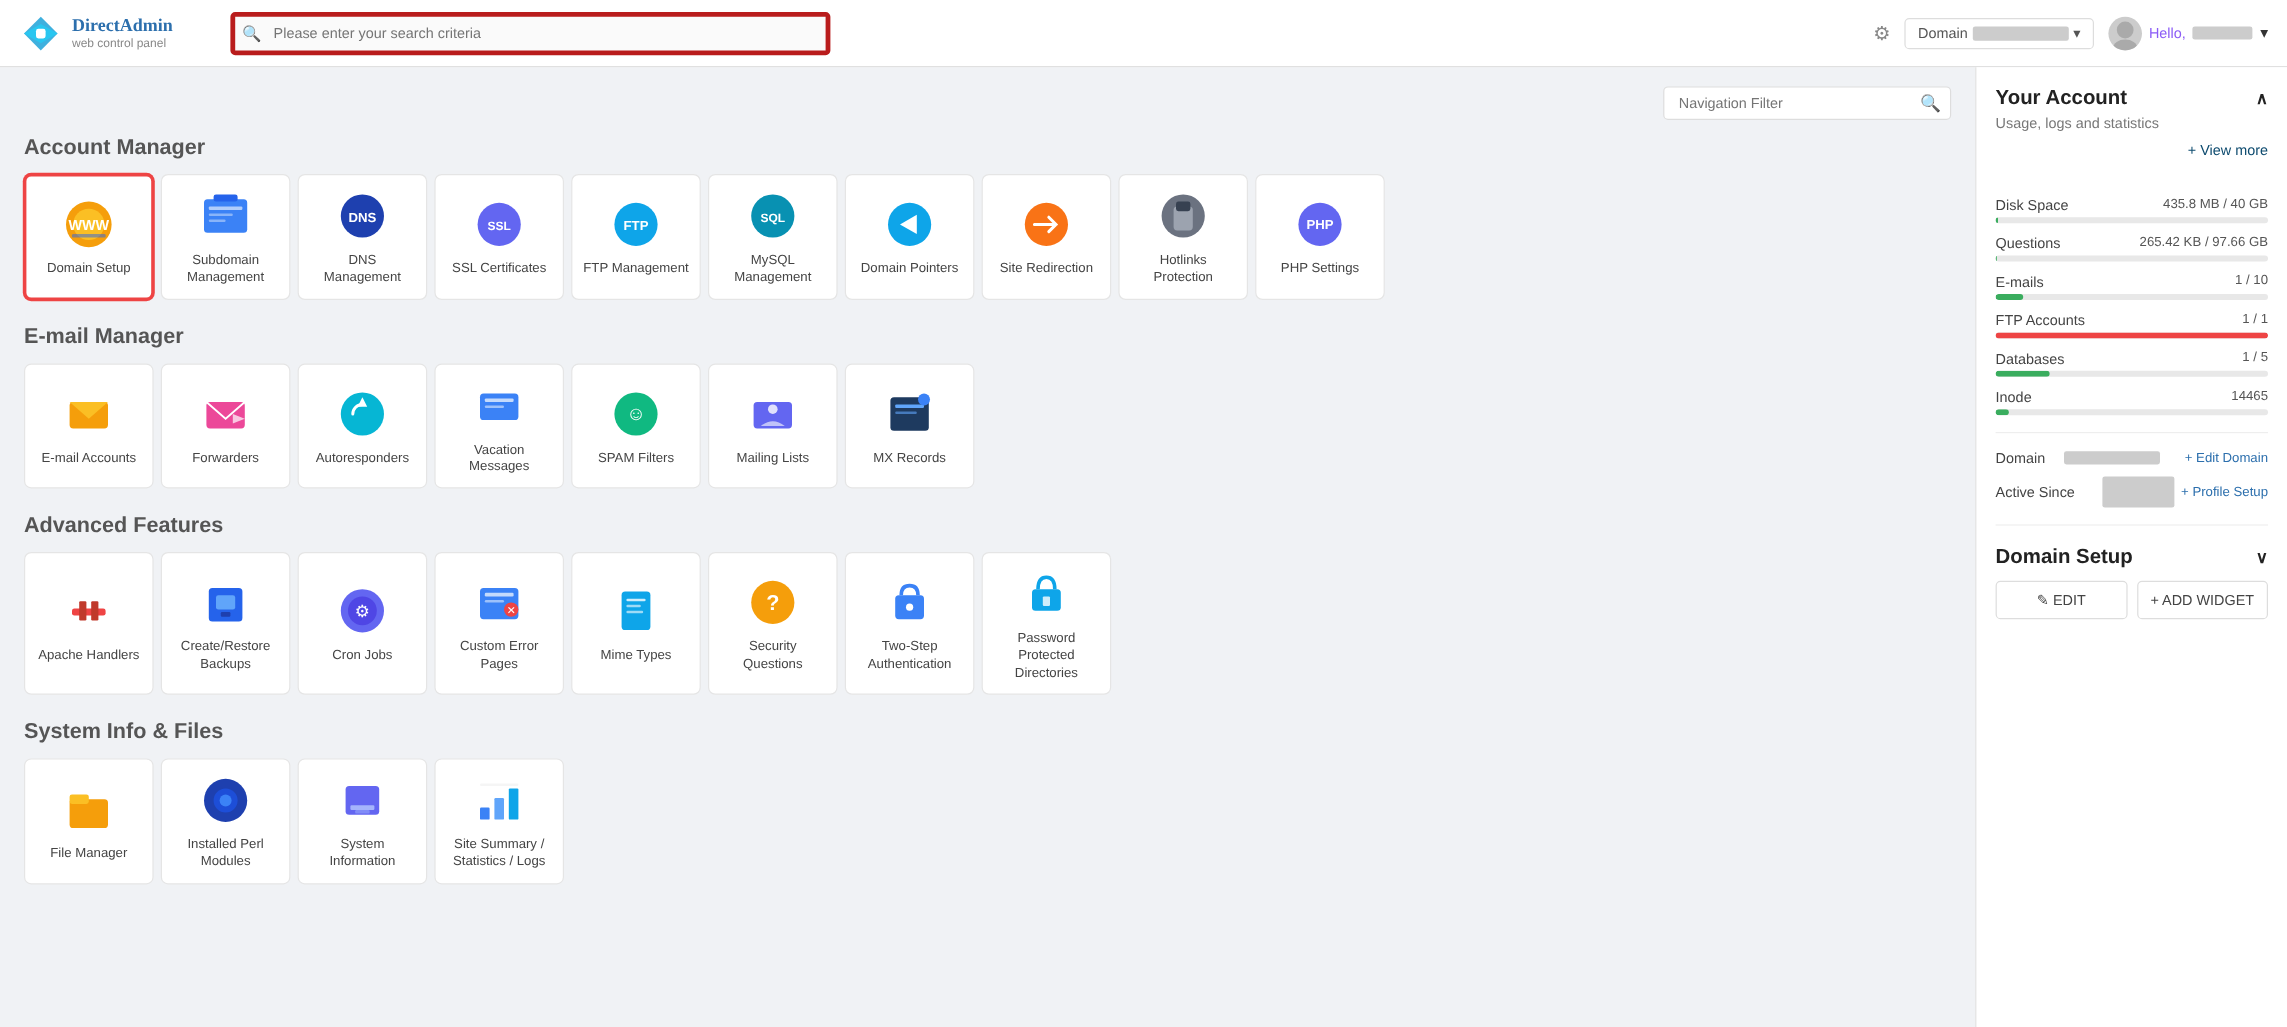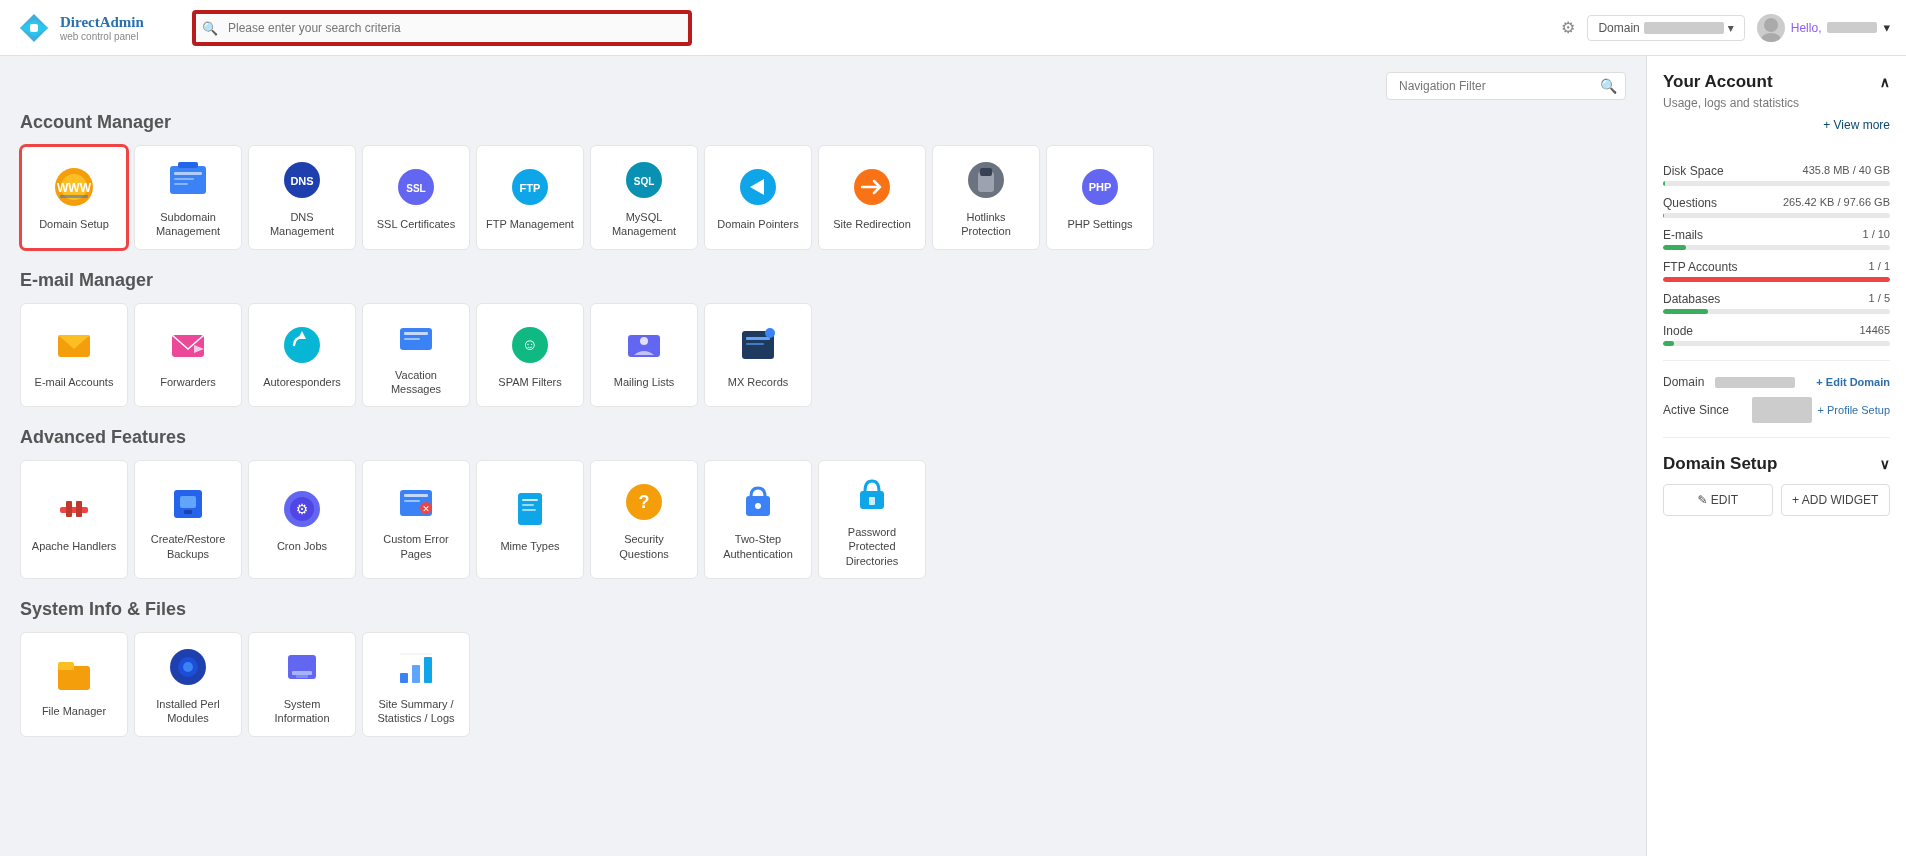--- a/index.html
+++ b/index.html
@@ -541,21 +541,21 @@
     <div class="stat-bar-bg">
       <div class="stat-bar-fill" style="width:5%;background:#3aad5e;"></div>
     </div>
   </div>
         </div>
 
       <hr class="sidebar-divider">
 
       <div class="domain-row">
         <span>Domain</span>
-        <span style="display:flex;align-items:flex-end;gap:21px;font-weight:bold;">
+        <span style="display:flex;align-items:flex-start;gap:21px;">
           <span class="domain-row-val">&nbsp;</span>
           <a class="edit-link">+ Edit Domain</a>
         </span>
       </div>
 
       <div class="active-since-row">
         <span>Active Since</span>
         <span style="display:flex;align-items:center;gap:6px;">
           <span class="active-since-val">&nbsp;</span>
           <a class="edit-link">+ Profile Setup</a>

